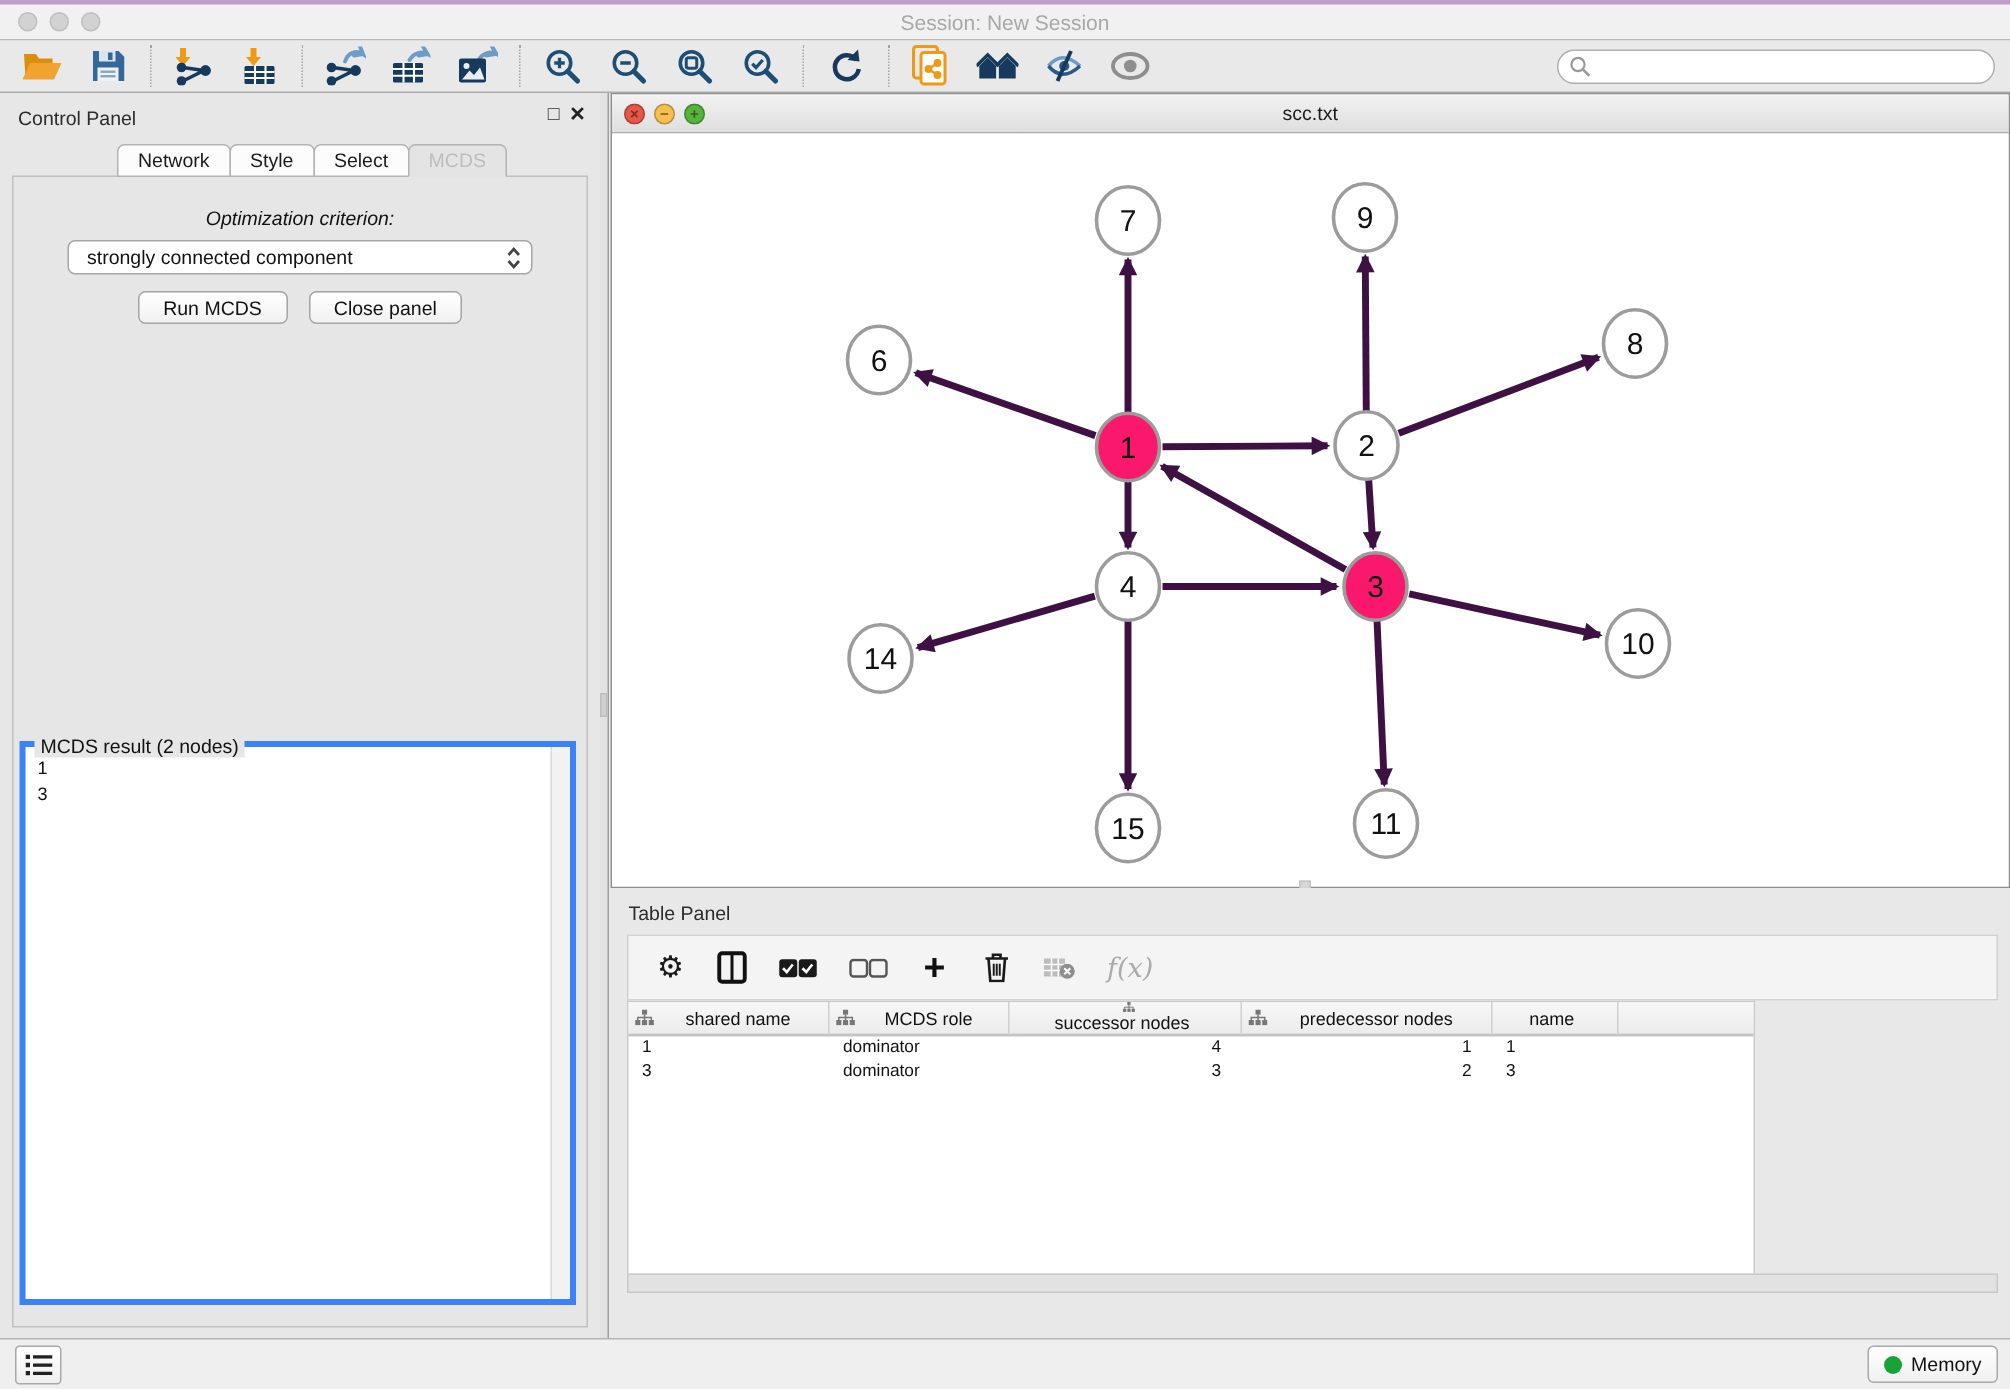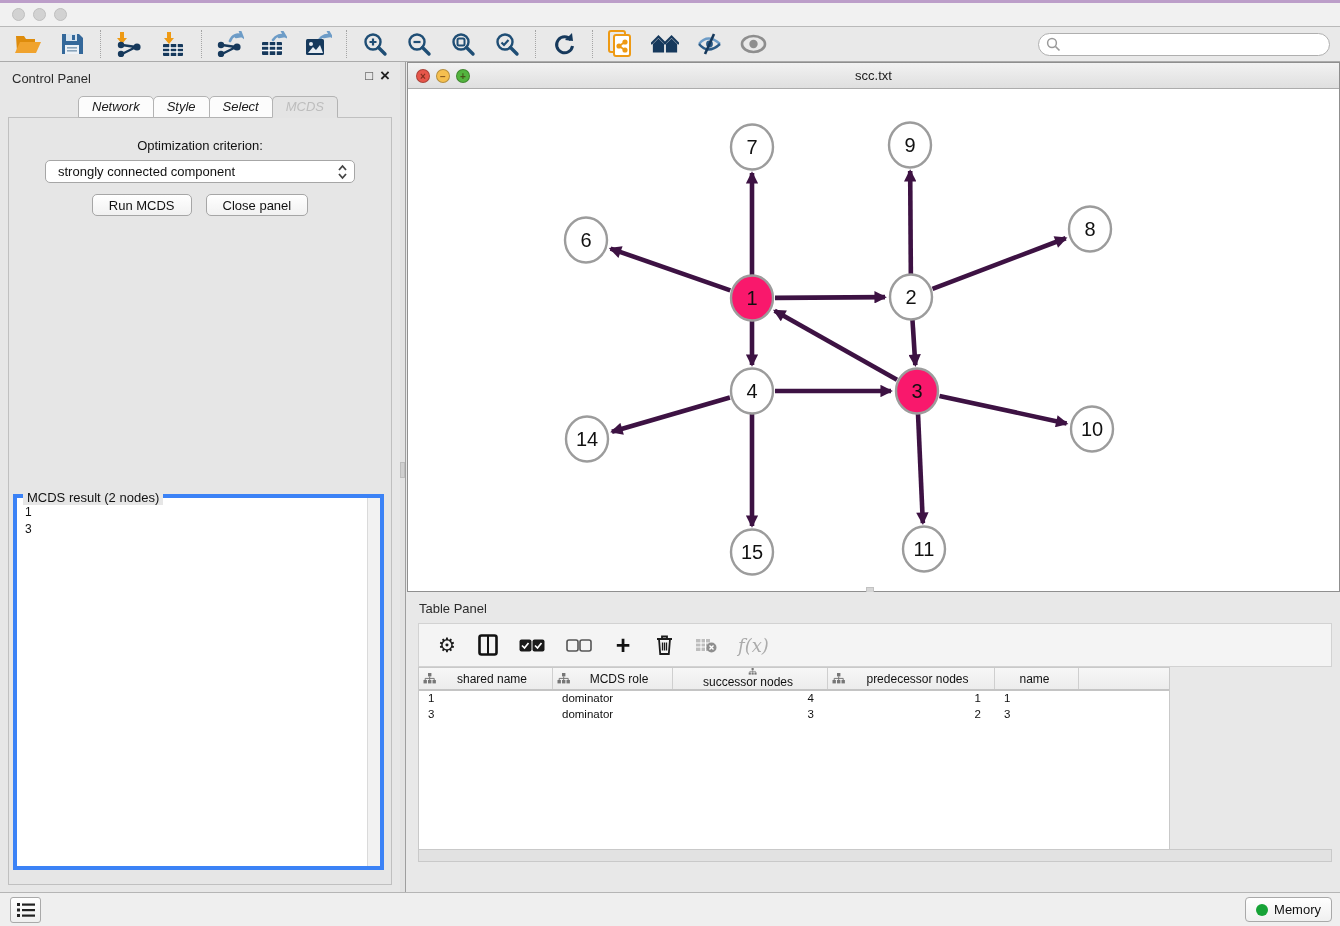--- a/index.html
+++ b/index.html
@@ -33,25 +33,25 @@
   .right { position:absolute; left:407px; top:0; width:933px; height:830px; }
 
   
   .cp-head { position:absolute; left:0; top:0; width:400px; height:30px; }
   .cp-title { position:absolute; left:12px; top:9px; font-size:13px; color:#2B2B2B; }
   .panel-btns { position:absolute; right:10px; top:7px; display:flex; gap:7px; align-items:center; }
   .float-ic { font-size:13px; color:#333; line-height:14px; }
   .close-ic { font-size:17px; font-weight:bold; color:#222; line-height:14px; }
   .cp-tabs { position:absolute; left:78px; top:34px; display:flex; }
   .cp-tab { height:22px; padding:2px 13px; font-size:13px; color:#1A1A1A; background:#FCFCFC;
-    border:1px solid #B3B3B3; border-radius:5px 5px 0 0; margin-right:-1px; z-index:2;font-style:italic; }
+    border:1px solid #B3B3B3; border-radius:5px 5px 0 0; margin-right:-1px; z-index:2; }
   .cp-tab.active { background:#E4E4E4; color:#BDBDBD; border-bottom-color:#E4E4E4; z-index:3; }
   .cp-body { position:absolute; left:8px; top:55px; width:384px; height:768px; background:#E6E6E6;
     border:1px solid #C0C0C0; }
-  .opt-label { position:absolute; left:0; width:100%; top:20px; text-align:center; font-size:13px; color:#111; }
+  .opt-label { position:absolute; left:0; width:100%; top:20px; text-align:center; font-size:13px; color:#111;font-style:italic; }
   .dropdown { position:absolute; left:36px; top:42px; width:310px; height:23px; background:#FFF;
     border:1px solid #A6A6A6; border-radius:5px; font-size:13px; color:#111; display:flex; align-items:center;
     padding-left:12px; }
   .dropdown .stepper { position:absolute; right:6px; top:2px; }
   .cp-buttons { position:absolute; left:0; top:76px; width:100%; display:flex; justify-content:center; gap:14px; }
   .btn { height:22px; padding:0 16px; font-size:13px; color:#111; background:linear-gradient(#FFFFFF,#F1F1F1);
     border:1px solid #A6A6A6; border-radius:5px; }
   .result-box { position:absolute; left:4px; top:376px; width:371px; height:376px; border:4px solid #3b82f6; background:#FFF; }
   .result-title { position:absolute; left:6px; top:-8px; background:#E6E6E6; padding:0 4px; font-size:13px; color:#111; }
   .result-list { position:absolute; left:0; top:1px; width:100%; font-size:12px; color:#111; padding:5px 0 0 8px; }
@@ -104,20 +104,21 @@
 <body>
 
 <div class="app">
 
   <div class="titlebar">
     <div class="traffic">
       <div class="tl"></div>
       <div class="tl"></div>
       <div class="tl"></div>
     </div>
+    <div class="title-text">Session: New Session</div>
   </div>
 
   <div class="toolbar">
     <div class="tgroup">
       <div class="ticon">
         <svg width="27" height="22" viewBox="0 0 27 22">
             <path d="M1 3h8l2 3h9v3H7L2 19z" fill="#DE8C0C"></path>
             <path d="M5 9h21l-5 11H0z" fill="#F0A32E"></path>
           </svg>
       </div>

